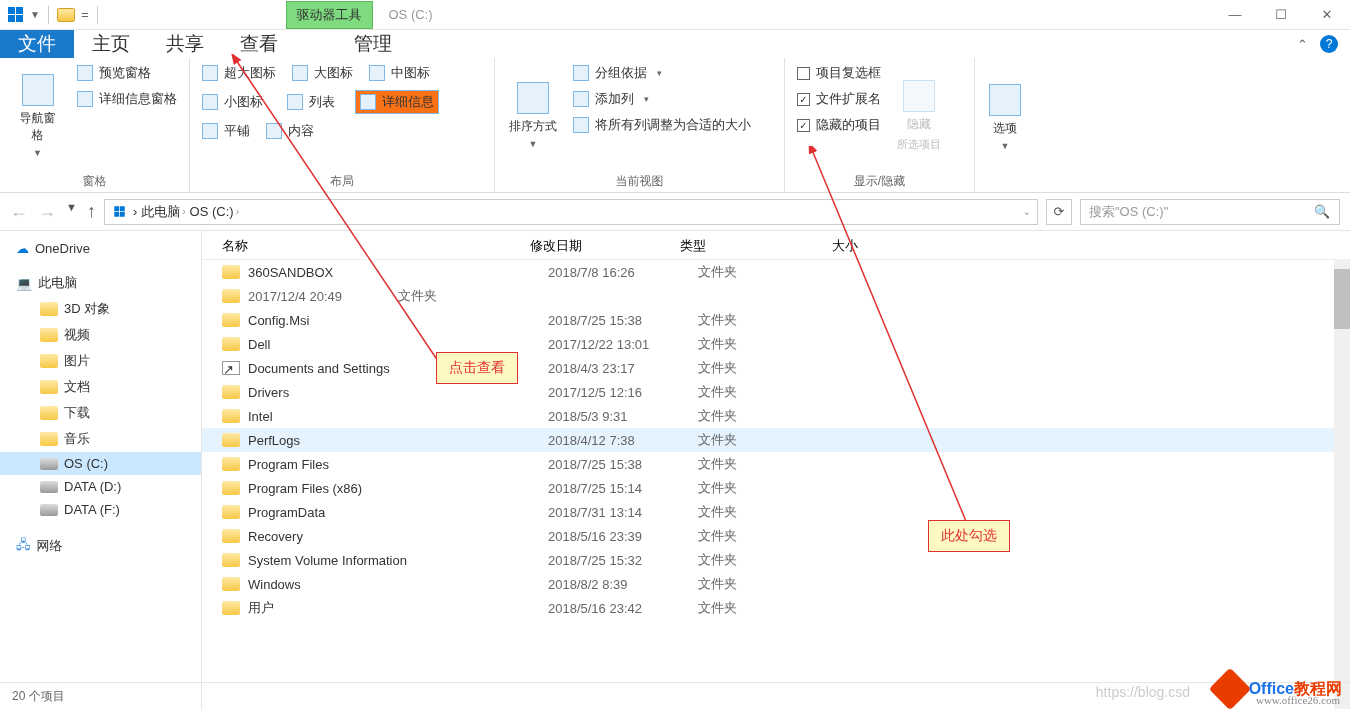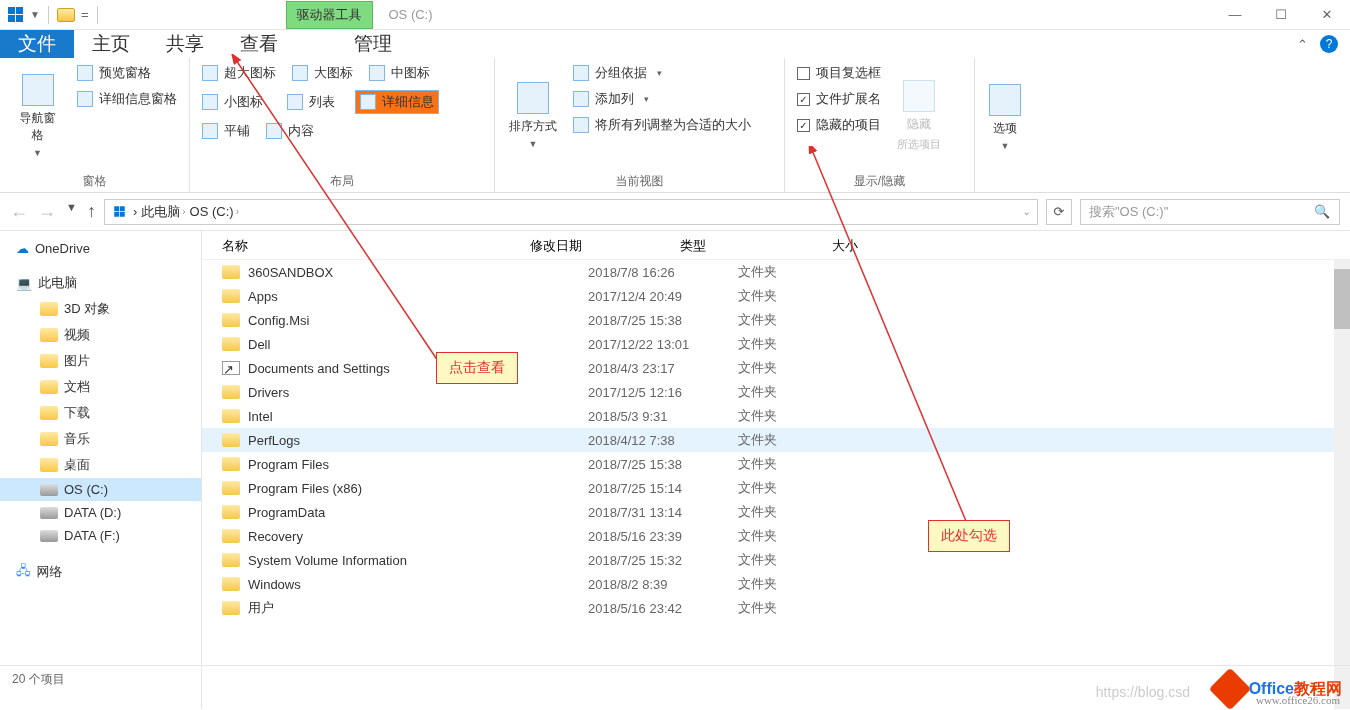--- a/index.html
+++ b/index.html
@@ -65,28 +65,28 @@
 .content { flex:1; overflow-y:auto; position:relative; }
 .cols { display:flex; padding:6px 0 4px; border-bottom:1px solid #eee; font-size:13px; color:#000000; }
 .col-name { width:328px; padding-left:20px; }
 .col-date { width:150px; }
 .col-type { width:152px; }
 .col-size { width:100px; }
 .row { display:flex; padding:3px 0; font-size:13px; align-items:center; }
 .row.sel { background:#e5f3ff; }
 .row .rico { width:18px; height:14px; margin-left:20px; margin-right:8px; }
 .row .rname { width:300px; }
-.row .rdate { width:150px; color:#666;margin-left:40px; }
+.row .rdate { width:150px; color:#666; }
 .row .rtype { width:152px; color:#666; }
 
 .scrollbar-v { position:absolute; right:0; top:28px; bottom:0; width:16px; background:#f0f0f0; }
 .scrollbar-v .thumb { background:#c0c0c0; width:100%; height:60px; margin-top:10px; }
 
 
-.statusbar { position:absolute; bottom:17px; left:0; right:0; height:28px; border-top:1px solid #e5e5e5; display:flex; align-items:center; padding:0 12px; font-size:12px; color:#666; }
+.statusbar { position:absolute; bottom:0; left:0; right:0; height:28px; border-top:1px solid #e5e5e5; display:flex; align-items:center; padding:0 12px; font-size:12px; color:#666; }
 
 
 .anno { position:absolute; border:1px solid #e03030; color:#e03030; padding:6px 12px; font-size:14px; background:#fef9c3; z-index:10; }
 svg.arrow { position:absolute; z-index:5; pointer-events:none; }
 
 .watermark { position:absolute; bottom:10px; right:160px; color:#ccc; font-size:14px; }
 .logo-office { position:absolute; bottom:6px; right:8px; display:flex; align-items:center; gap:4px; }
 .logo-office .o { width:30px; height:30px; background:#eb3c00; transform:rotate(45deg); border-radius:4px; }
 .logo-office .txt1 { color:#1a73e8; font-size:16px; font-weight:bold; }
 .logo-office .txt2 { color:#eb3c00; font-size:16px; font-weight:bold; }
@@ -327,24 +327,20 @@
           <span>文档</span>
         </div>
         <div class="tree-item sub">
           <span class="ico-folder"></span>
           <span>下载</span>
         </div>
         <div class="tree-item sub">
           <span class="ico-folder"></span>
           <span>音乐</span>
         </div>
-        <div class="tree-item sub">
-          <span class="ico-folder"></span>
-          <span>桌面</span>
-        </div>
         <div class="tree-item sub selected">
           <span class="ico-drive"></span>
           <span>OS (C:)</span>
         </div>
         <div class="tree-item sub">
           <span class="ico-drive"></span>
           <span>DATA (D:)</span>
         </div>
         <div class="tree-item sub">
           <span class="ico-drive"></span>
@@ -367,21 +363,20 @@
     </div>
     <div id="file-rows">
         <div class="row">
           <span class="rico ico-folder"></span>
           <span class="rname">360SANDBOX</span>
           <span class="rdate">2018/7/8 16:26</span>
           <span class="rtype">文件夹</span>
         </div>
         <div class="row">
           <span class="rico ico-folder"></span>
-          <span class="rname">Apps</span>
           <span class="rdate">2017/12/4 20:49</span>
           <span class="rtype">文件夹</span>
         </div>
         <div class="row">
           <span class="rico ico-folder"></span>
           <span class="rname">Config.Msi</span>
           <span class="rdate">2018/7/25 15:38</span>
           <span class="rtype">文件夹</span>
         </div>
         <div class="row">

